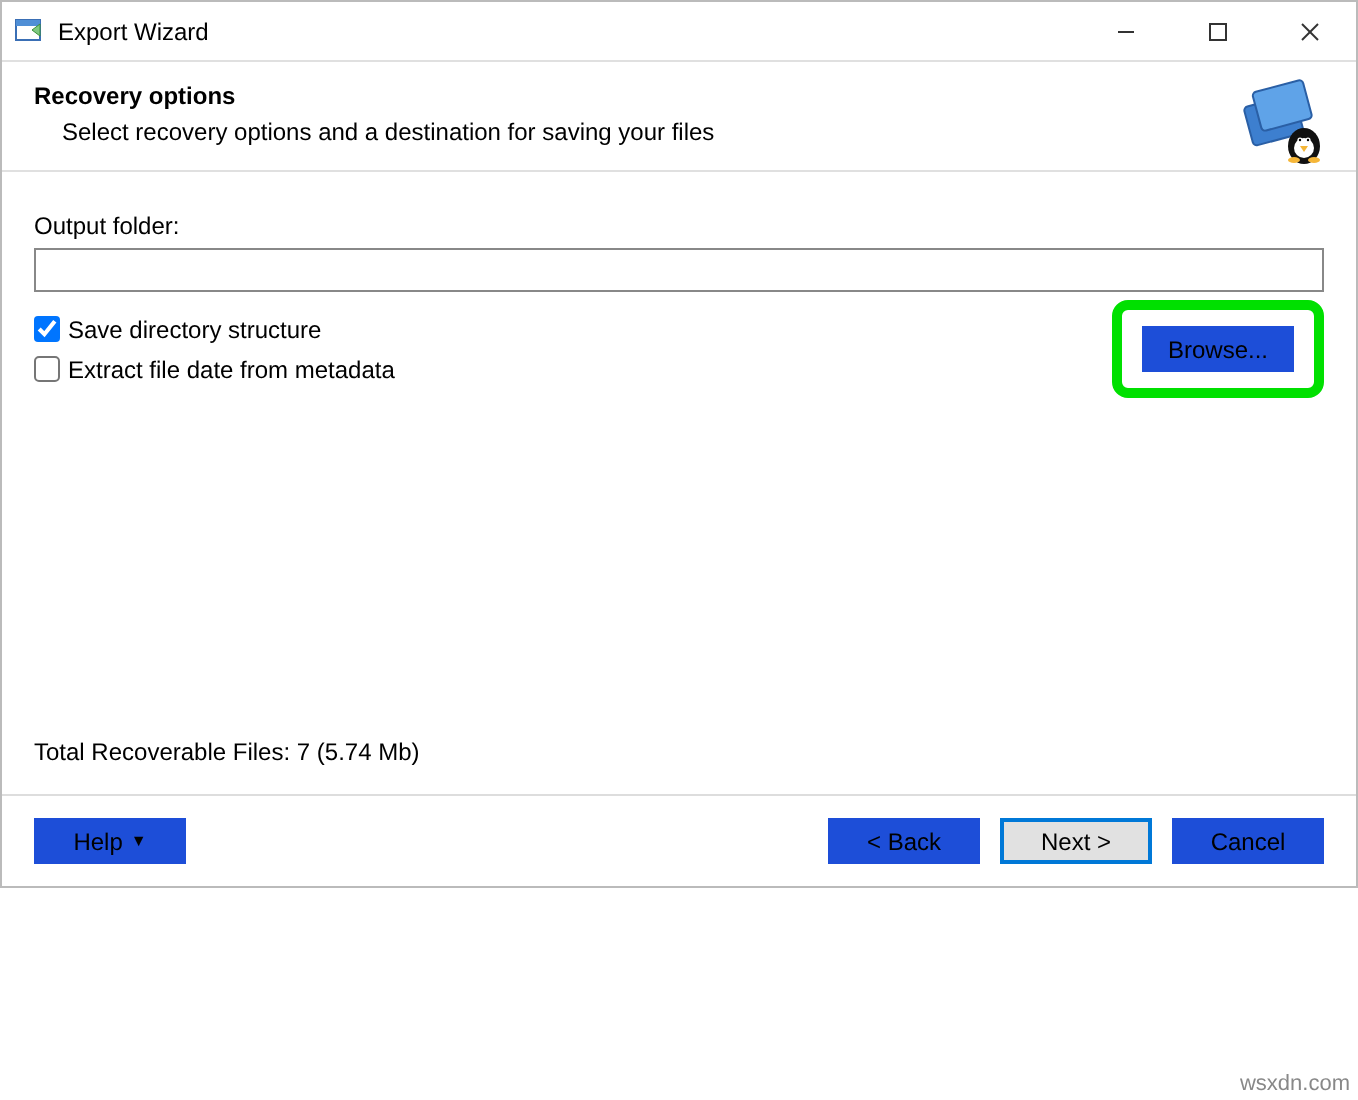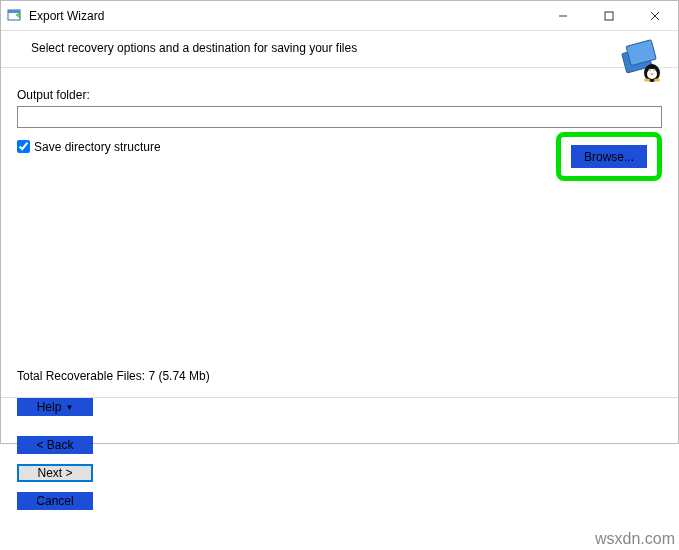--- a/index.html
+++ b/index.html
@@ -138,40 +138,39 @@
     .status {
       position: absolute;
       left: 16px;
       bottom: 14px;
       font-size: 12px;
     }
     .footer {
       height: 46px;
       border-top: 1px solid #ddd;
       display: flex;
-      align-items: flex-start;
+      align-items: center;
       padding: 0 16px;
       gap: 10px;
-      flex-direction: column;
     }
     .footer .spacer { flex: 1; }
     .help-btn {
       display: inline-flex;
       align-items: center;
       justify-content: center;
       gap: 4px;
     }
     .help-btn .caret {
       font-size: 8px;
     }
     .watermark {
       position: absolute;
       right: 4px;
       bottom: 2px;
-      font-size: 16px;
+      font-size: 11px;
       color: #888;
       font-family: Arial, sans-serif;
     }
   </style>
 </head>
 <body>
 
 <div class="window">
 
   <div class="titlebar">
@@ -197,20 +196,21 @@
       <div class="win-btn">
         <svg width="10" height="10">
             <line x1="1" y1="1" x2="9" y2="9" stroke-width="1"></line>
             <line x1="9" y1="1" x2="1" y2="9" stroke-width="1"></line>
           </svg>
       </div>
     </div>
   </div>
 
   <div class="header">
+    <h1>Recovery options</h1>
     <div class="sub">Select recovery options and a destination for saving your files</div>
     <div class="brand-icon">
       <svg width="46" height="46" viewBox="0 0 46 46">
         <g transform="rotate(-15 23 23)">
           <rect x="6" y="12" width="26" height="20" rx="2" fill="#3d7fcf" stroke="#2a5fa5"></rect>
           <rect x="12" y="6" width="26" height="20" rx="2" fill="#5fa3e8" stroke="#2a5fa5"></rect>
         </g>
         <ellipse cx="34" cy="36" rx="8" ry="9" fill="#111"></ellipse>
         <ellipse cx="34" cy="37" rx="5" ry="5" fill="#fff"></ellipse>
         <circle cx="32" cy="33" r="1.3" fill="#fff"></circle>
@@ -227,20 +227,24 @@
   <div class="body">
     <div class="label">Output folder:</div>
     <input type="text" class="output-input" value="" style="">
 
     <div class="row-below">
       <div class="checks">
         <label class="check-row">
           <input type="checkbox" checked="" style="">
           <span>Save directory structure</span>
         </label>
+        <label class="check-row">
+          <input type="checkbox" style="">
+          <span>Extract file date from metadata</span>
+        </label>
       </div>
       <div class="browse-wrap">
         <button class="btn">Browse...</button>
       </div>
     </div>
 
     <div class="status">Total Recoverable Files: 7 (5.74 Mb)</div>
   </div>
 
   <div class="footer">

